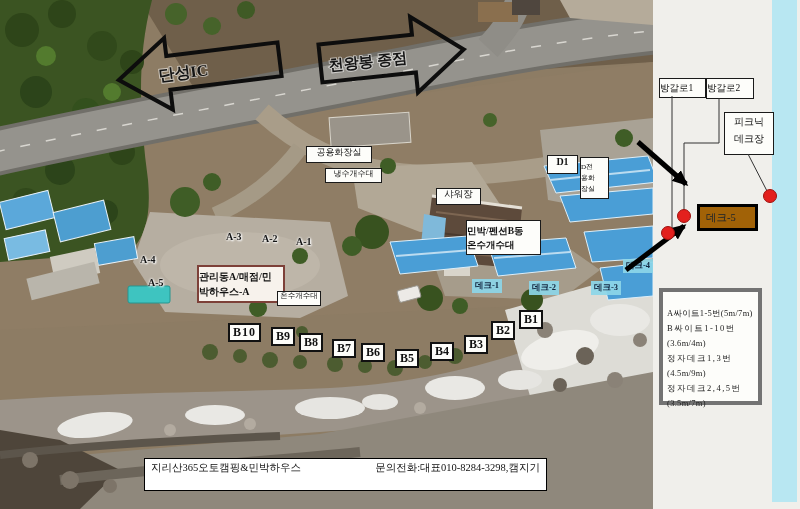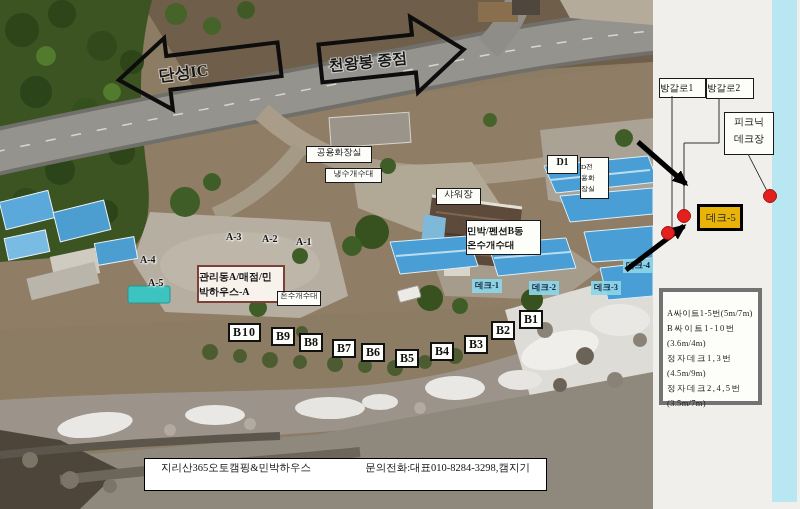--- a/index.html
+++ b/index.html
@@ -16,21 +16,21 @@
   .asite{position:absolute;color:#141414;font-weight:bold;font-size:10px;z-index:3;
          text-shadow:0 0 2px #fff,0 0 3px #fff,1px 1px 2px #fff;}
   .decklbl{position:absolute;background:rgba(140,214,232,.92);color:#12253f;
          font-weight:bold;font-size:8.5px;padding:1px 3px;z-index:3;white-space:nowrap;}
   .panel-box{position:absolute;background:#fdfdfa;border:1px solid #1a1a1a;color:#111;
          display:flex;align-items:center;z-index:3;text-align:center;}
   .legend{position:absolute;left:659px;top:288px;width:103px;height:117px;background:#fdfdfa;
          border:4px solid #737373;z-index:3;font-size:8.5px;color:#222;
          padding:14px 3px 0 4px;letter-spacing:.3px;line-height:15px;box-sizing:border-box;}
   .footer{position:absolute;left:144px;top:458px;width:403px;height:33px;background:#fff;
-         border:1px solid #000;z-index:3;box-sizing:border-box;padding:1px 16px;color:#111;}
+         border:1px solid #000;z-index:3;box-sizing:border-box;padding:1px 6px;color:#111;}
   .footer .r1{display:flex;justify-content:space-between;font-size:10.5px;line-height:15px;}
   .footer .r2{font-size:11px;line-height:15px;letter-spacing:1px;}
 </style>
 </head>
 <body>
 
 <div class="stage">
 
   <svg class="abs" style="left:0;top:0;z-index:1" width="653" height="509" viewBox="0 0 653 509">
     <rect width="653" height="509" fill="#8d7c64"></rect>
@@ -177,21 +177,21 @@
       <span>방갈로1</span>
     </div>
   <div class="panel-box" style="left:706px;top:78px;width:46px;height:19px;font-size:9.5px">
       <span>방갈로2</span>
     </div>
   <div class="panel-box" style="left:724px;top:112px;width:48px;height:41px;font-size:10px;line-height:17px;flex-direction:column">
     <span>피크닉</span>
     <span>데크장</span>
   </div>
 
-  <div class="abs" style="left:697px;top:204px;width:46px;height:27px;background:#eab308;border:3px solid #000;
+  <div class="abs" style="left:697px;top:204px;width:61px;height:27px;background:#a16207;border:3px solid #000;
        z-index:3;display:flex;align-items:center;font-size:10.5px;color:#15202e;padding-left:6px;box-sizing:border-box">
     <span>데크-5</span>
   </div>
 
   <div class="abs" style="left:814px;top:197px;width:24px;z-index:3;text-align:center;font-size:10.5px;
        font-weight:bold;color:#111;line-height:13px">
     <div>대웅</div>
     <div>폭포</div>
   </div>
 

